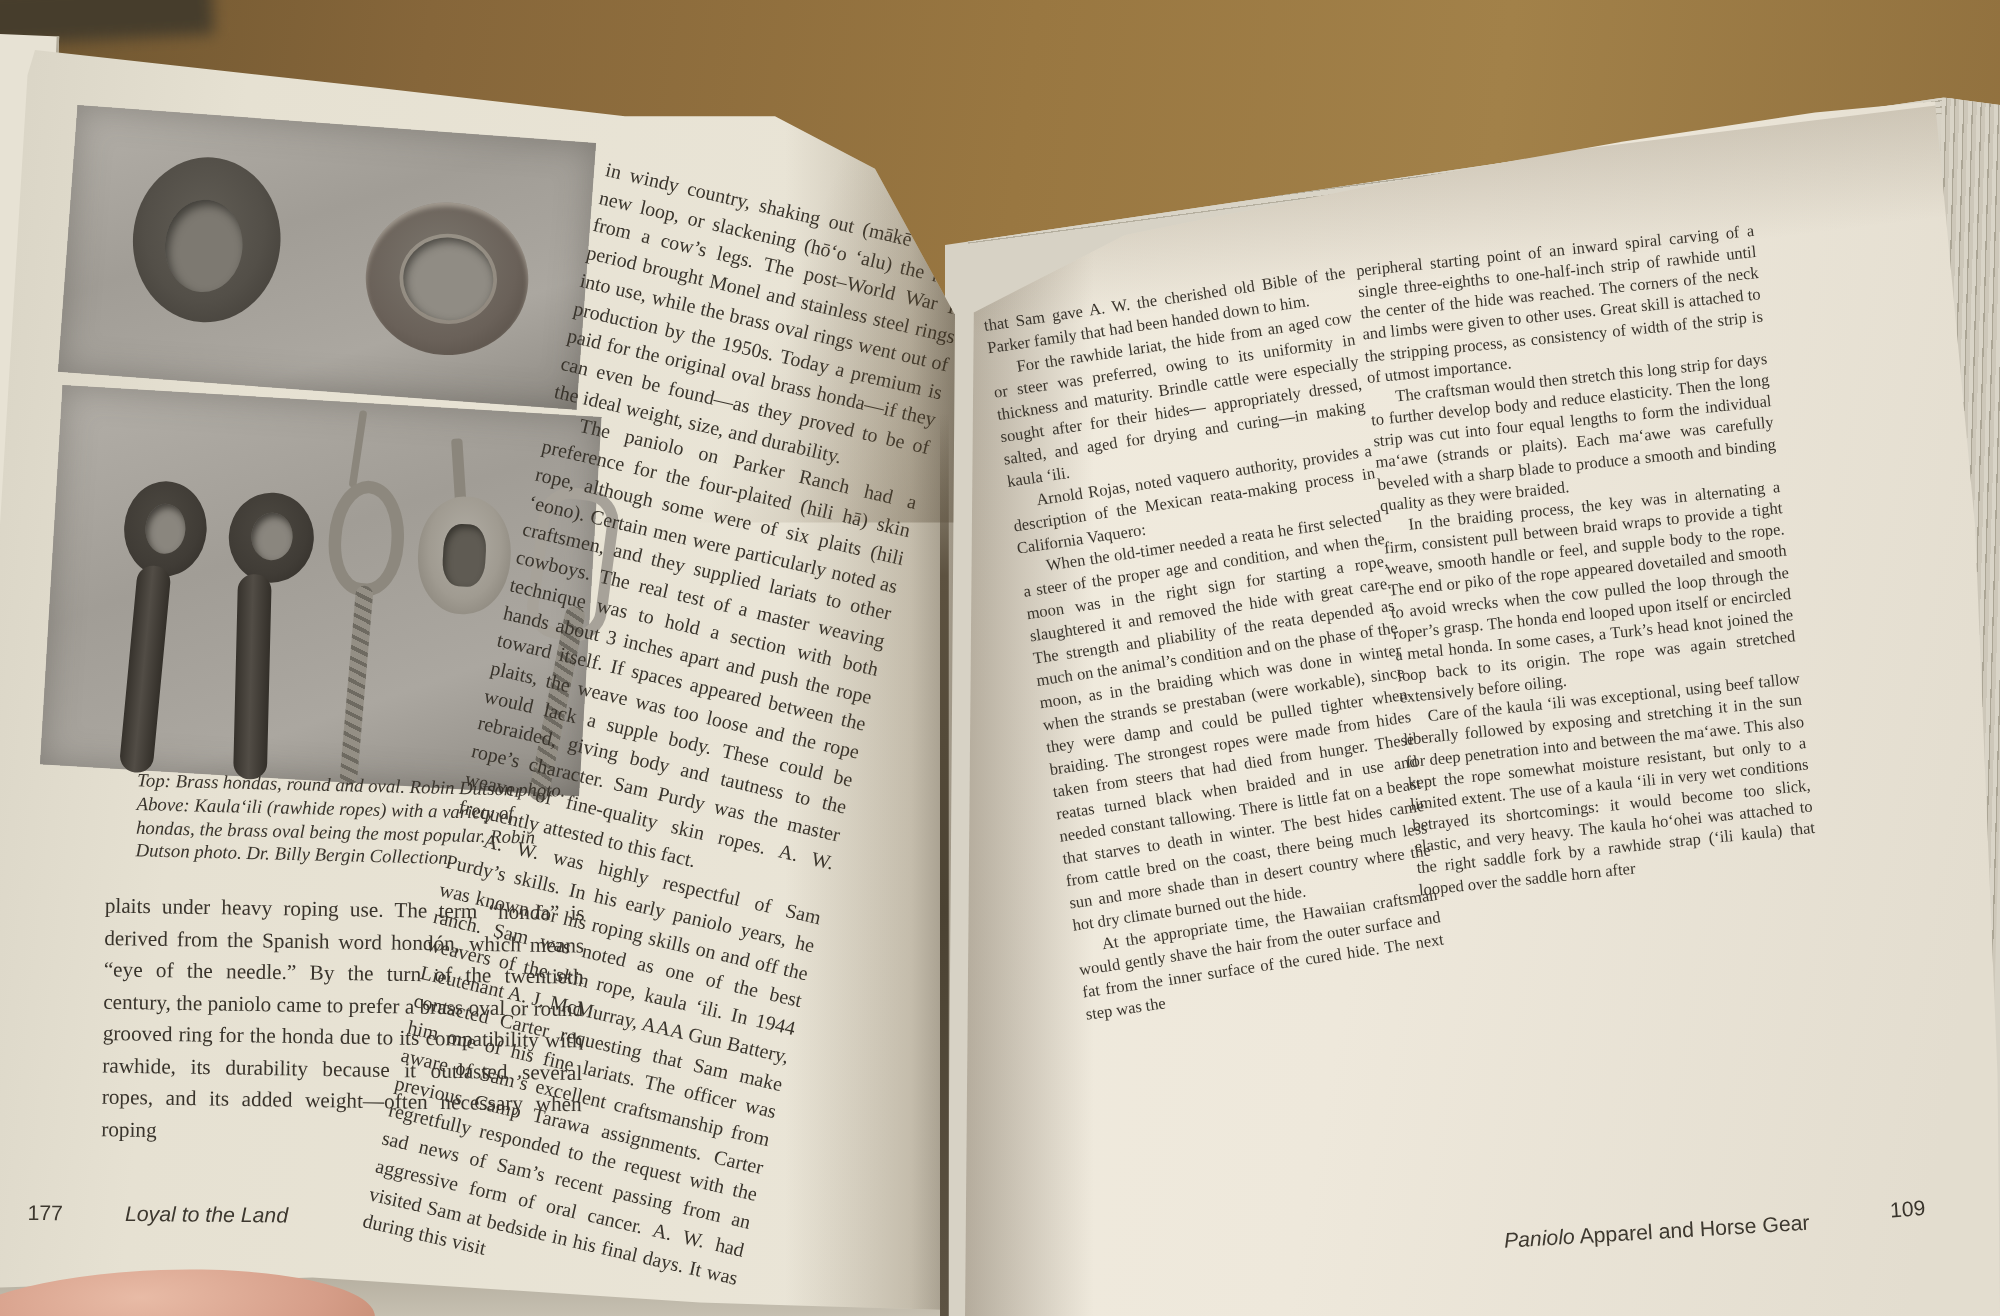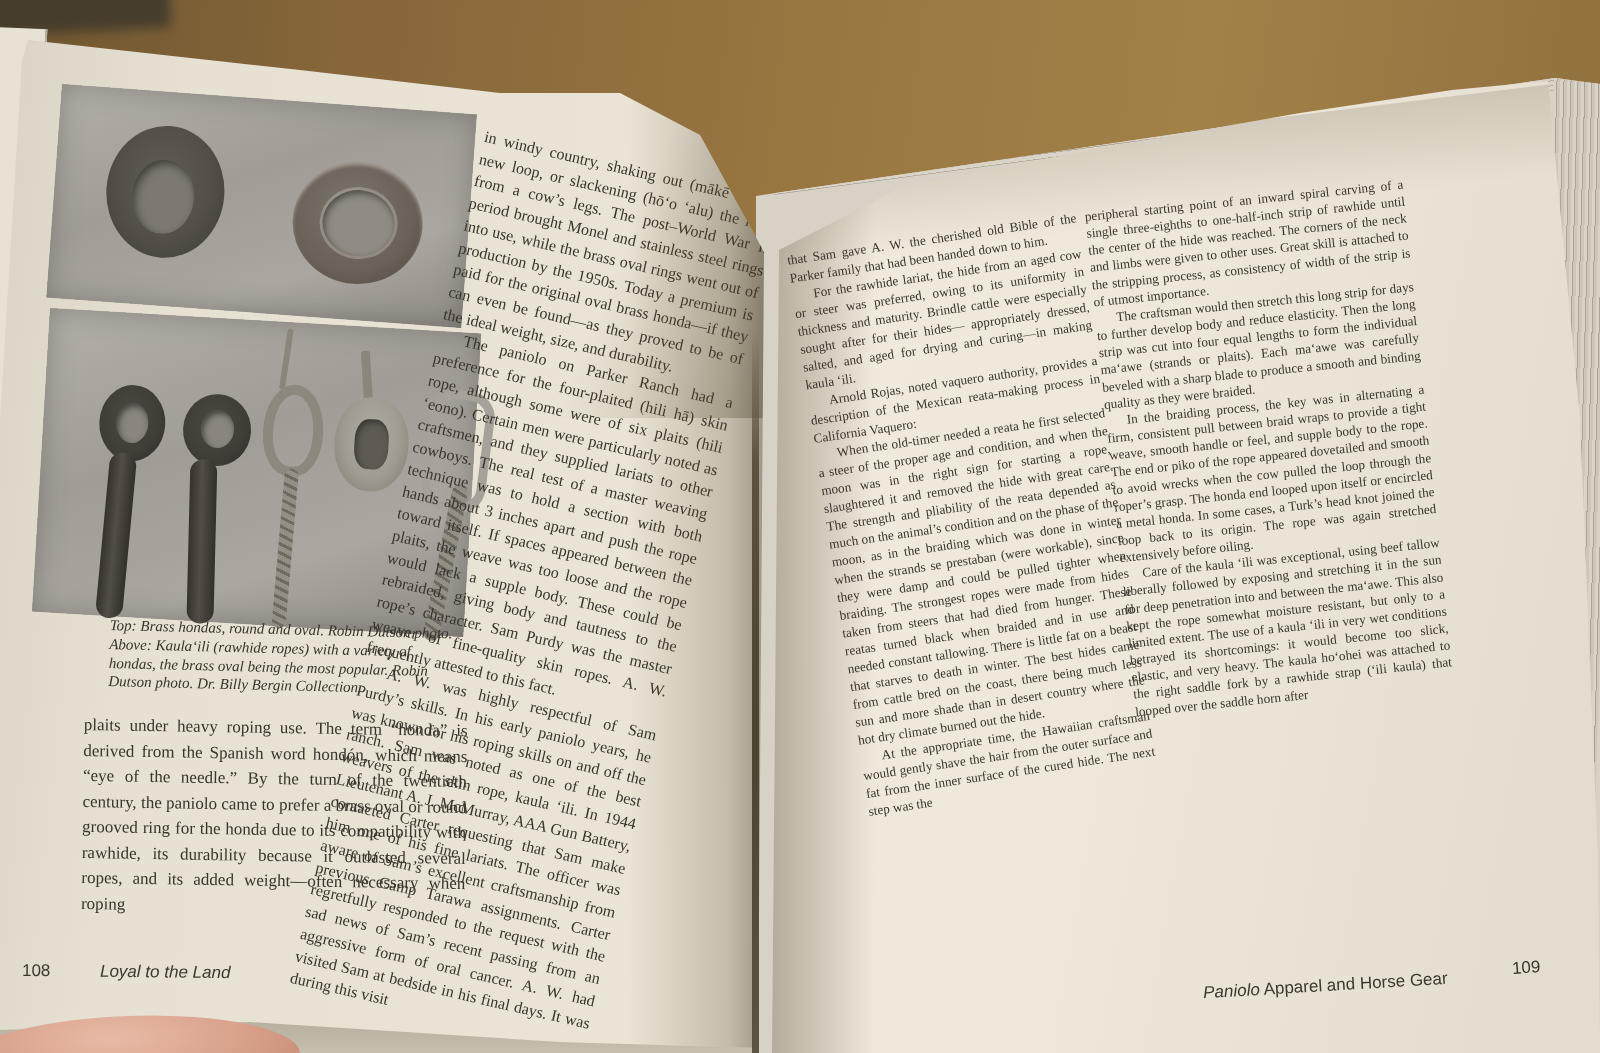--- a/index.html
+++ b/index.html
@@ -173,21 +173,21 @@
       <p>plaits under heavy roping use. The term “honda” is derived from the Spanish word hondón, which means “eye of the needle.” By the turn of the twentieth century, the paniolo came to prefer a brass oval or round grooved ring for the honda due to its compatibility with rawhide, its durability because it outlasted several ropes, and its added weight—often necessary when roping</p>
     </div>
 
     <div class="abs bodytext col2-left">
       <p>in windy country, shaking out (mākē hou) a new loop, or slackening (hō‘o ‘alu) the rope from a cow’s legs. The post–World War II period brought Monel and stainless steel rings into use, while the brass oval rings went out of production by the 1950s. Today a premium is paid for the original oval brass honda—if they can even be found—as they proved to be of the ideal weight, size, and durability.</p>
       <p class="ind">The paniolo on Parker Ranch had a preference for the four-plaited (hili hā) skin rope, although some were of six plaits (hili ‘eono). Certain men were particularly noted as craftsmen, and they supplied lariats to other cowboys. The real test of a master weaving technique was to hold a section with both hands about 3 inches apart and push the rope toward itself. If spaces appeared between the plaits, the weave was too loose and the rope would lack a supple body. These could be rebraided, giving body and tautness to the rope’s character. Sam Purdy was the master weaver of fine-quality skin ropes. A. W. frequently attested to this fact.</p>
       <p class="ind">A. W. was highly respectful of Sam Purdy’s skills. In his early paniolo years, he was known for his roping skills on and off the ranch. Sam was noted as one of the best weavers of the skin rope, kaula ‘ili. In 1944 Lieutenant A. J. McMurray, AAA Gun Battery, contacted Carter requesting that Sam make him one of his fine lariats. The officer was aware of Sam’s excellent craftsmanship from previous Camp Tarawa assignments. Carter regretfully responded to the request with the sad news of Sam’s recent passing from an aggressive form of oral cancer. A. W. had visited Sam at bedside in his final days. It was during this visit</p>
     </div>
 
     <div class="abs footer footer-left">
-      <span class="num">108</span><span class="title">Loyal to the Land</span>
+      <span class="num">177</span><span class="title">Loyal to the Land</span>
     </div>
 
     <div class="abs left-curl-shade"></div>
     <div class="abs left-spine-shade"></div>
   </div>
 
   <div class="abs spine-line"></div>
   <div class="abs finger"></div>
 
 </div>

